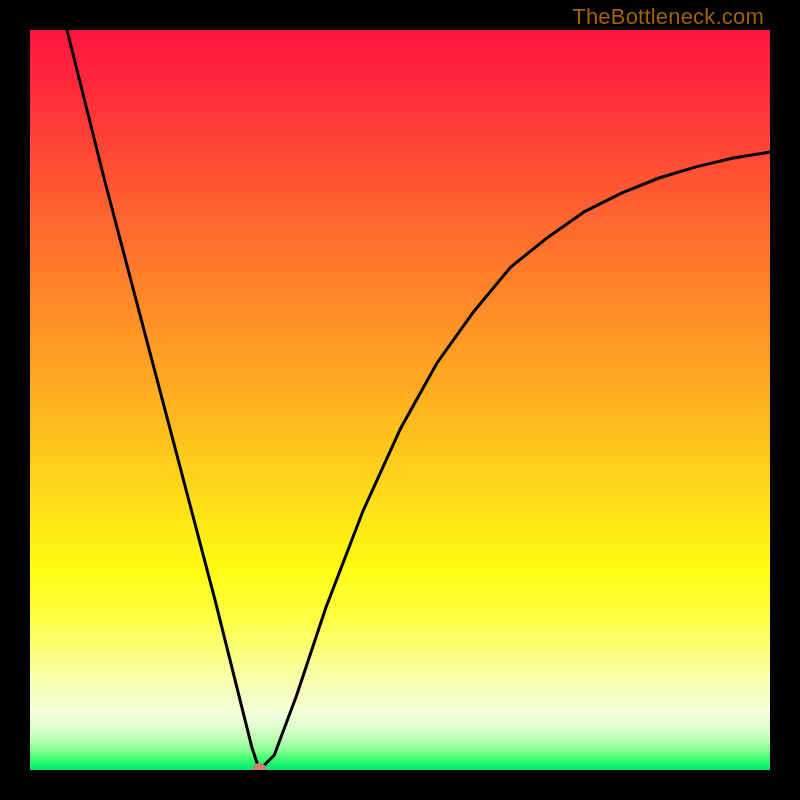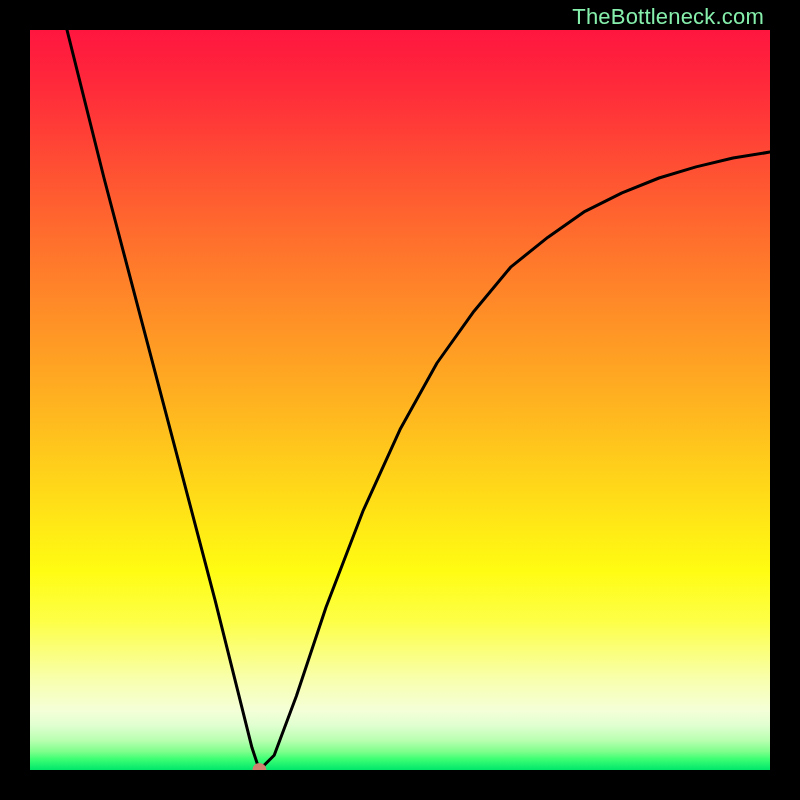--- a/index.html
+++ b/index.html
@@ -56,21 +56,21 @@
     position: absolute;
     top: 0;
     left: 0;
     width: 100%;
     height: 100%;
   }
   .watermark {
     position: absolute;
     top: 4px;
     right: 36px;
-    color: #86efac;
+    color: #a16207;
     font-size: 22px;
     font-weight: 500;
     letter-spacing: 0.2px;
     pointer-events: none;
   }
 </style>
 </head>
 <body>
 
 <div class="frame">

